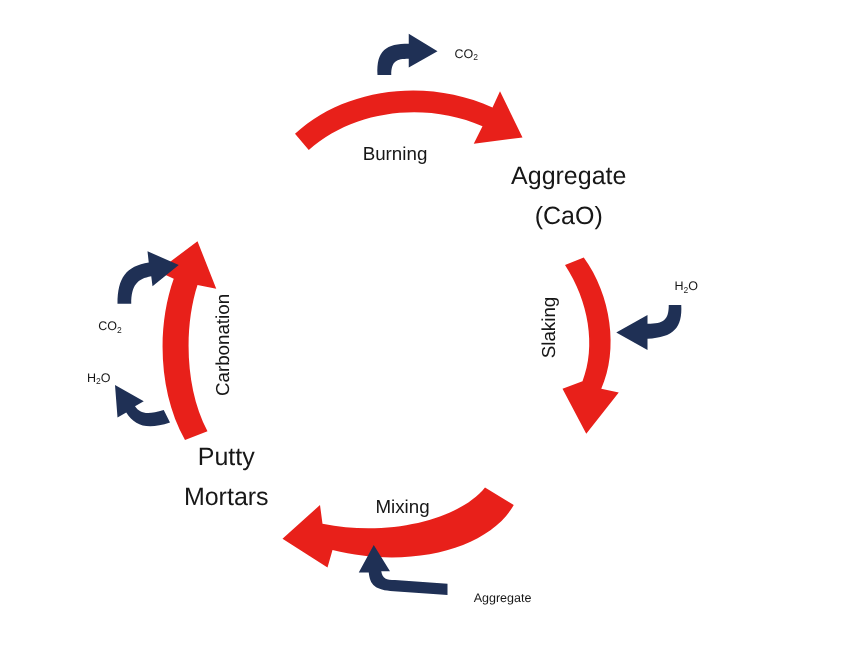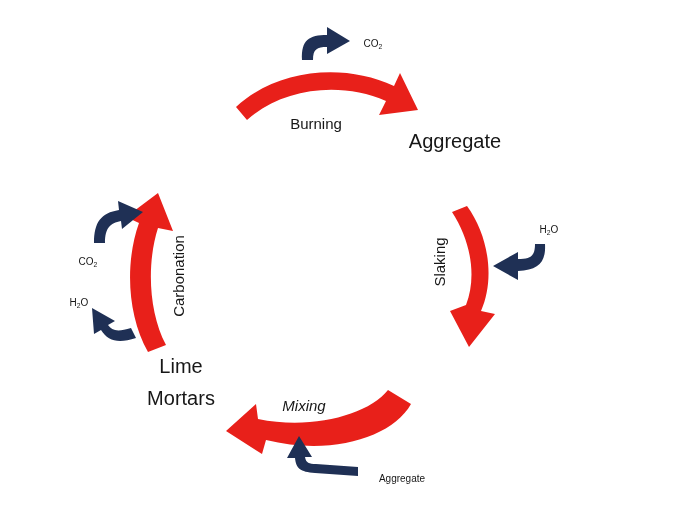--- a/index.html
+++ b/index.html
@@ -141,31 +141,32 @@
         L 115,321
         L 108,325
         C 112,331 118,332 131,328
         Z"></path>
     </g>
   </svg>
 
 
   <div class="lbl node" style="left:455px;top:130px;">
     <div>Aggregate</div>
+    <div class="l2"><span>(CaO</span><sub></sub><span>)</span></div>
   </div>
 
 
   <div class="lbl node" style="left:181px;top:355px;">
-    <div>Lime</div>
+    <div>Putty</div>
     <div class="l2">Mortars</div>
   </div>
 
   <div class="lbl proc" style="left:316px;top:124px;">Burning</div>
   <div class="lbl proc rot180" style="left:440px;top:262px;">Slaking</div>
-  <div class="lbl proc" style="left:304px;top:406px;font-style:italic;">Mixing</div>
+  <div class="lbl proc" style="left:322px;top:406px;">Mixing</div>
   <div class="lbl proc rot180" style="left:179px;top:276px;">Carbonation</div>
 
   <div class="lbl chem" style="left:373px;top:44px;"><span>CO</span><sub>2</sub><span></span></div>
 
   <div class="lbl chem" style="left:549px;top:230px;"><span>H</span><sub>2</sub><span>O</span></div>
 
   <div class="lbl chem" style="left:402px;top:479px;text-align:right;"><span>Aggregate</span><sub></sub><span></span></div>
 
   <div class="lbl chem" style="left:79px;top:303px;"><span>H</span><sub>2</sub><span>O</span></div>
 

